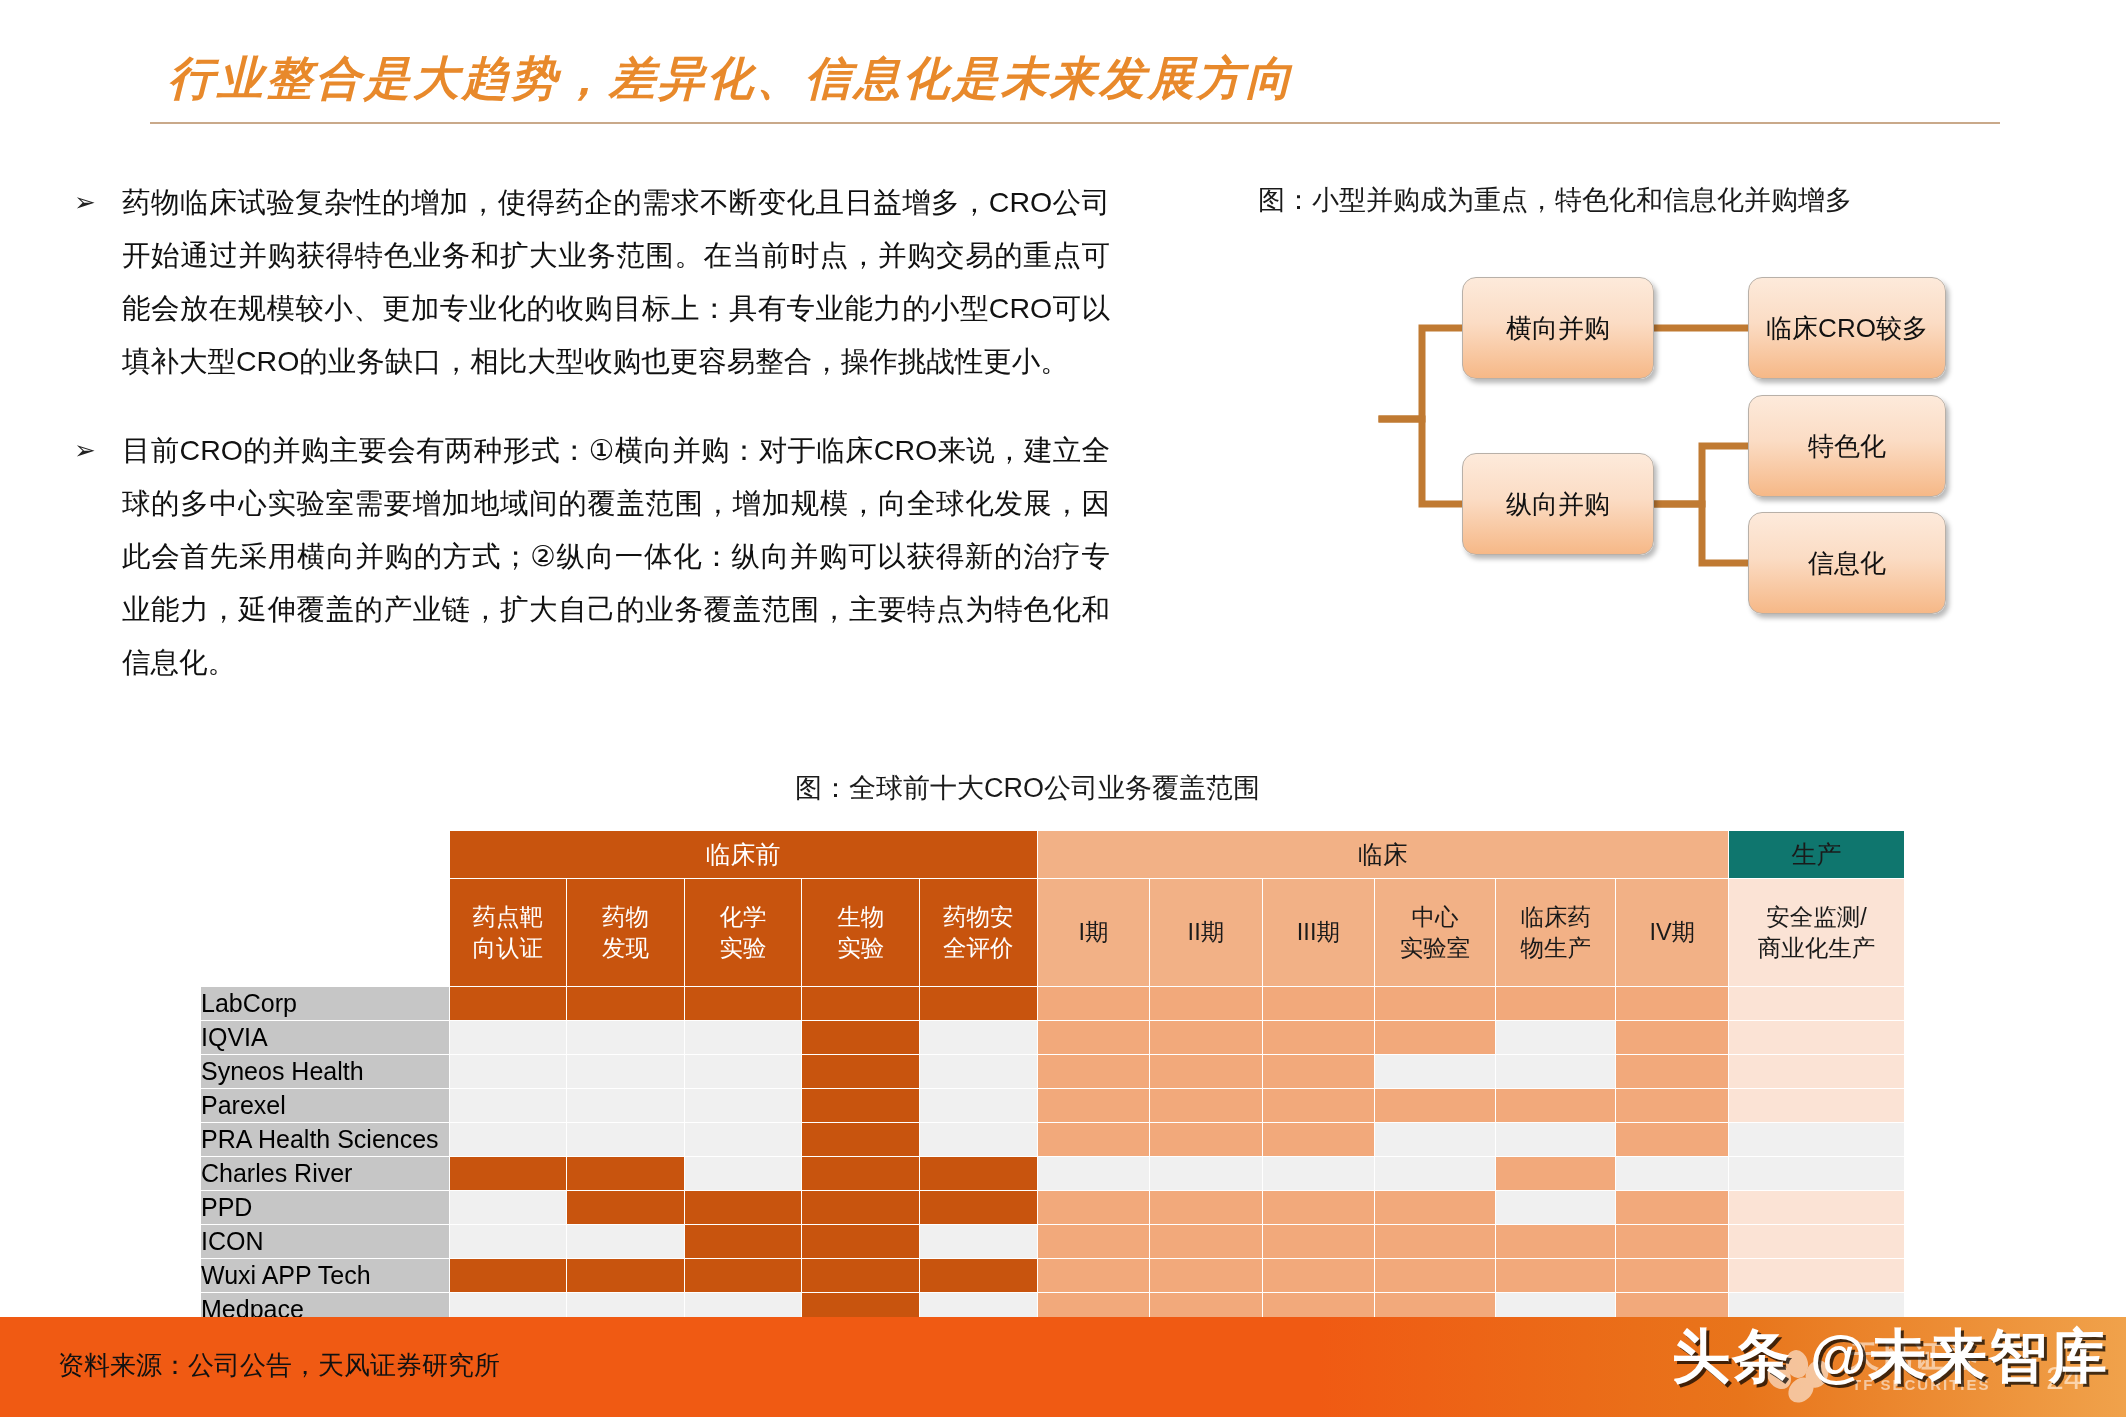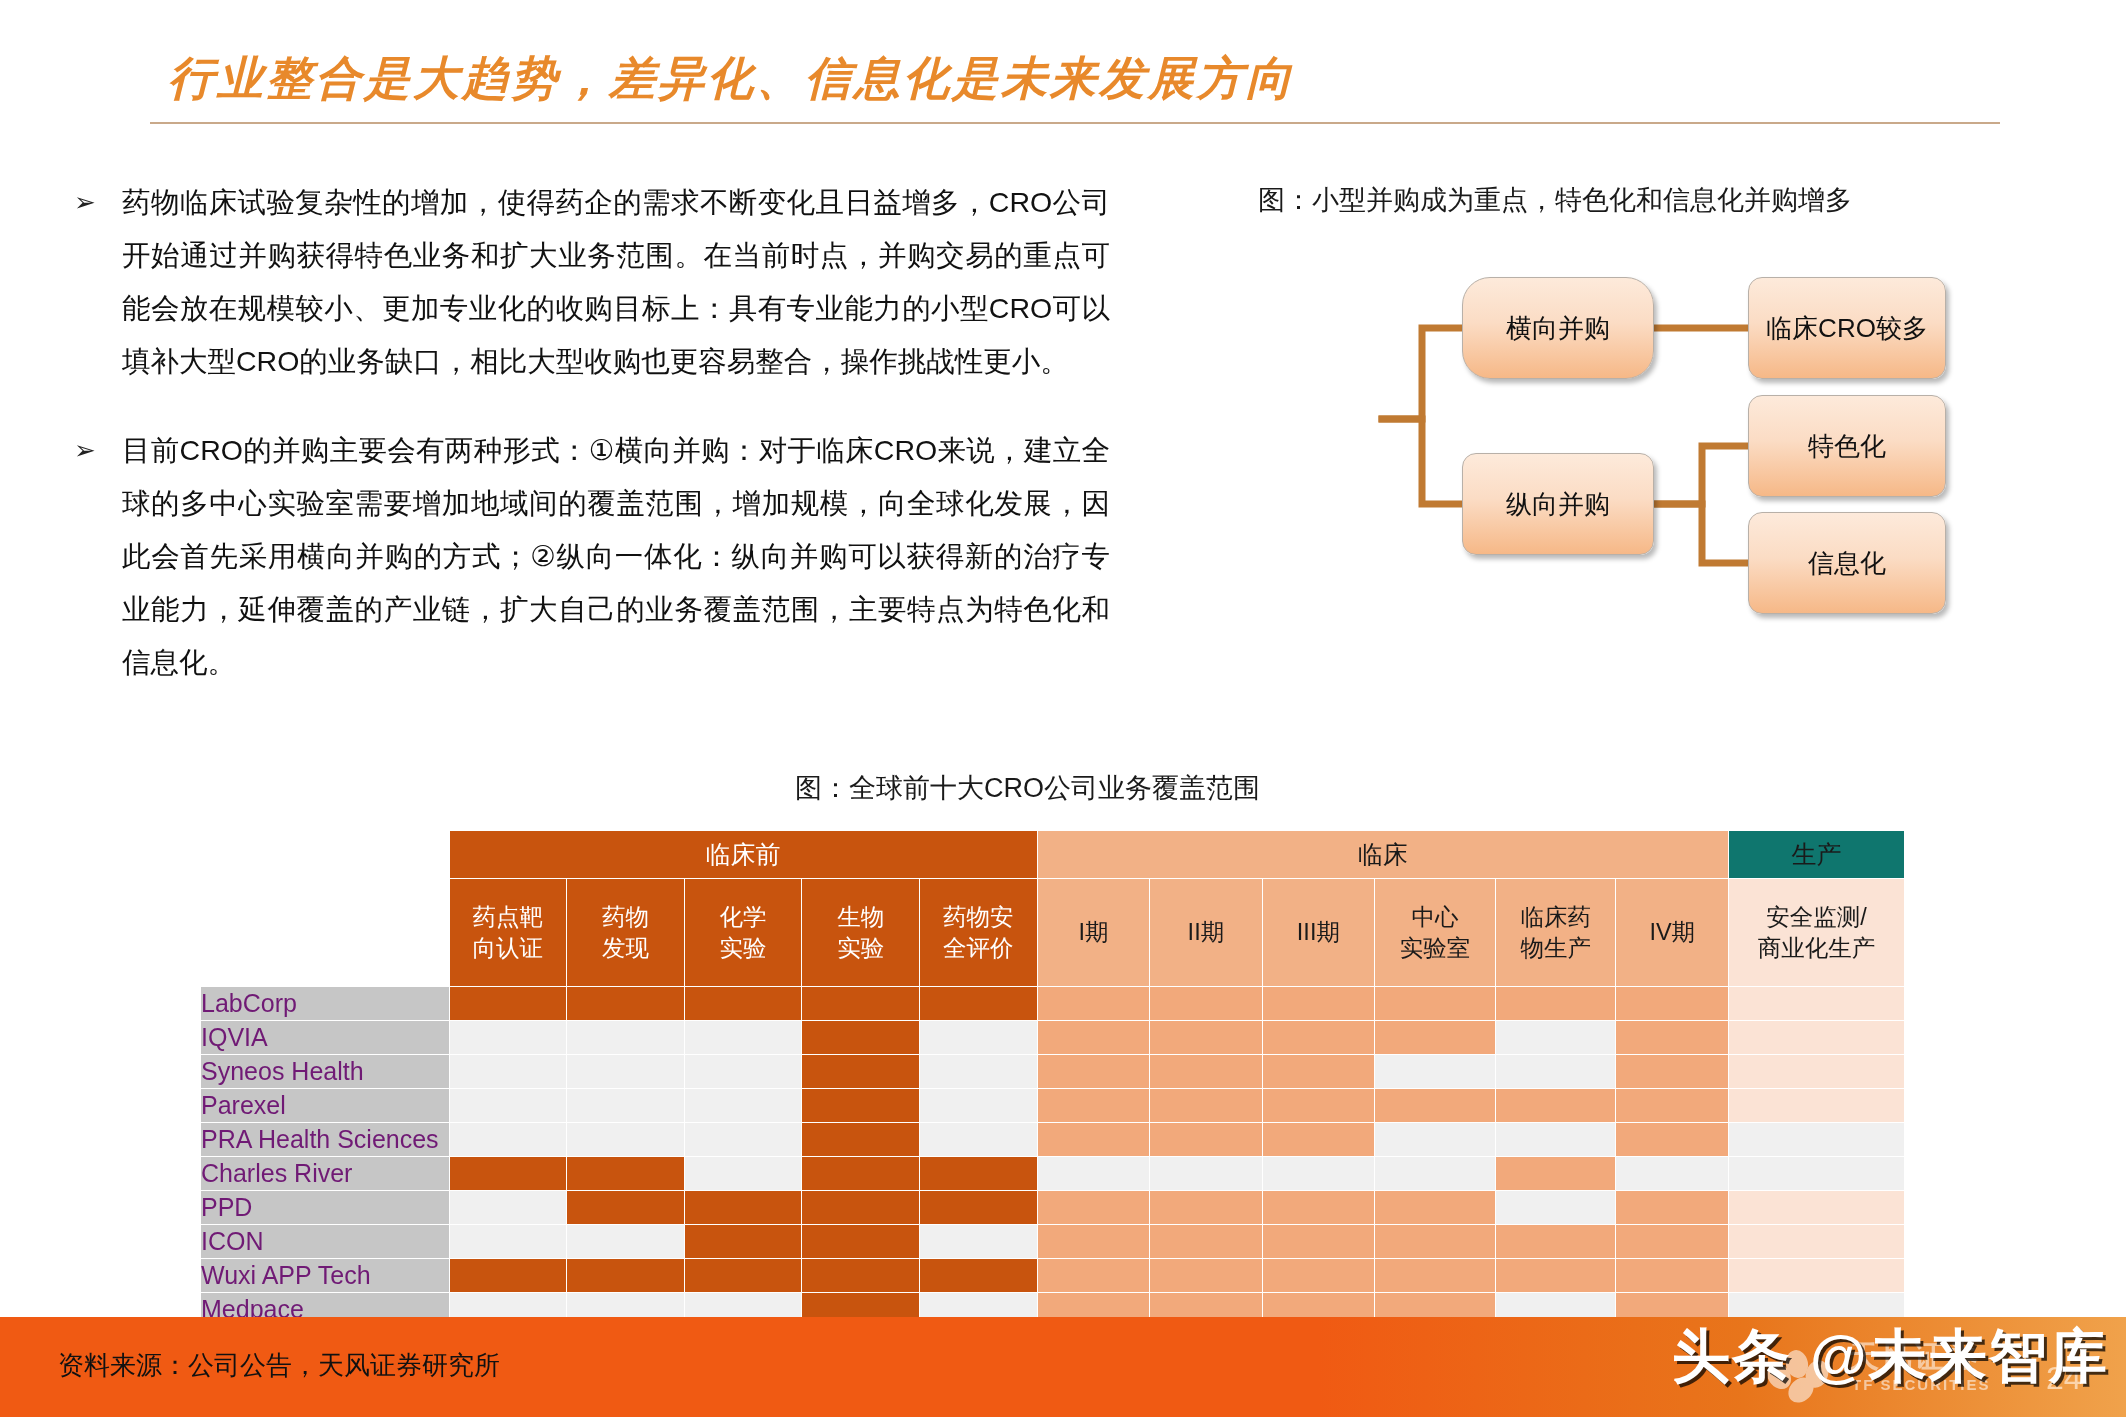--- a/index.html
+++ b/index.html
@@ -94,21 +94,21 @@
     box-shadow: 3px 4px 5px rgba(0,0,0,0.28);
     display: flex;
     align-items: center;
     justify-content: center;
     font-size: 26px;
     color: #111;
     text-align: center;
     box-sizing: border-box;
   }
   #node-root   { left: 0px;   top: 105px; width: 272px; height: 128px; }
-  #node-h      { left: 352px; top: 27px;  width: 192px; height: 102px; border-radius: 28px; }
+  #node-h      { left: 352px; top: 27px;  width: 192px; height: 102px; }
   #node-v      { left: 352px; top: 203px; width: 192px; height: 102px; }
   #node-r1     { left: 638px; top: 27px;  width: 198px; height: 102px; }
   #node-r2     { left: 638px; top: 145px; width: 198px; height: 102px; }
   #node-r3     { left: 638px; top: 262px; width: 198px; height: 102px; }
 
   
   #coverage-table {
     position: absolute;
     left: 200px;
     top: 830px;
@@ -137,21 +137,21 @@
     font-size: 23.5px;
     line-height: 31px;
     font-weight: 400;
   }
   .hdr-col.pre  { background: #C8540E; color: #fff; }
   .hdr-col.clin { background: #F2B186; color: #1a1a1a; }
   .hdr-col.prod { background: #FBE3D5; color: #1a1a1a; }
 
   .row-label {
     background: #C6C6C6;
-    color: #701a75;
+    color: #000000;
     font-size: 25px;
     height: 34px;
     padding-left: 12px;
     white-space: nowrap;
   }
   .cell { height: 34px; background: #F0F0F0; }
   .cell.pre-on  { background: #C8540E; }
   .cell.clin-on { background: #F2A97B; }
   .cell.prod-on { background: #FBE3D5; }
 

